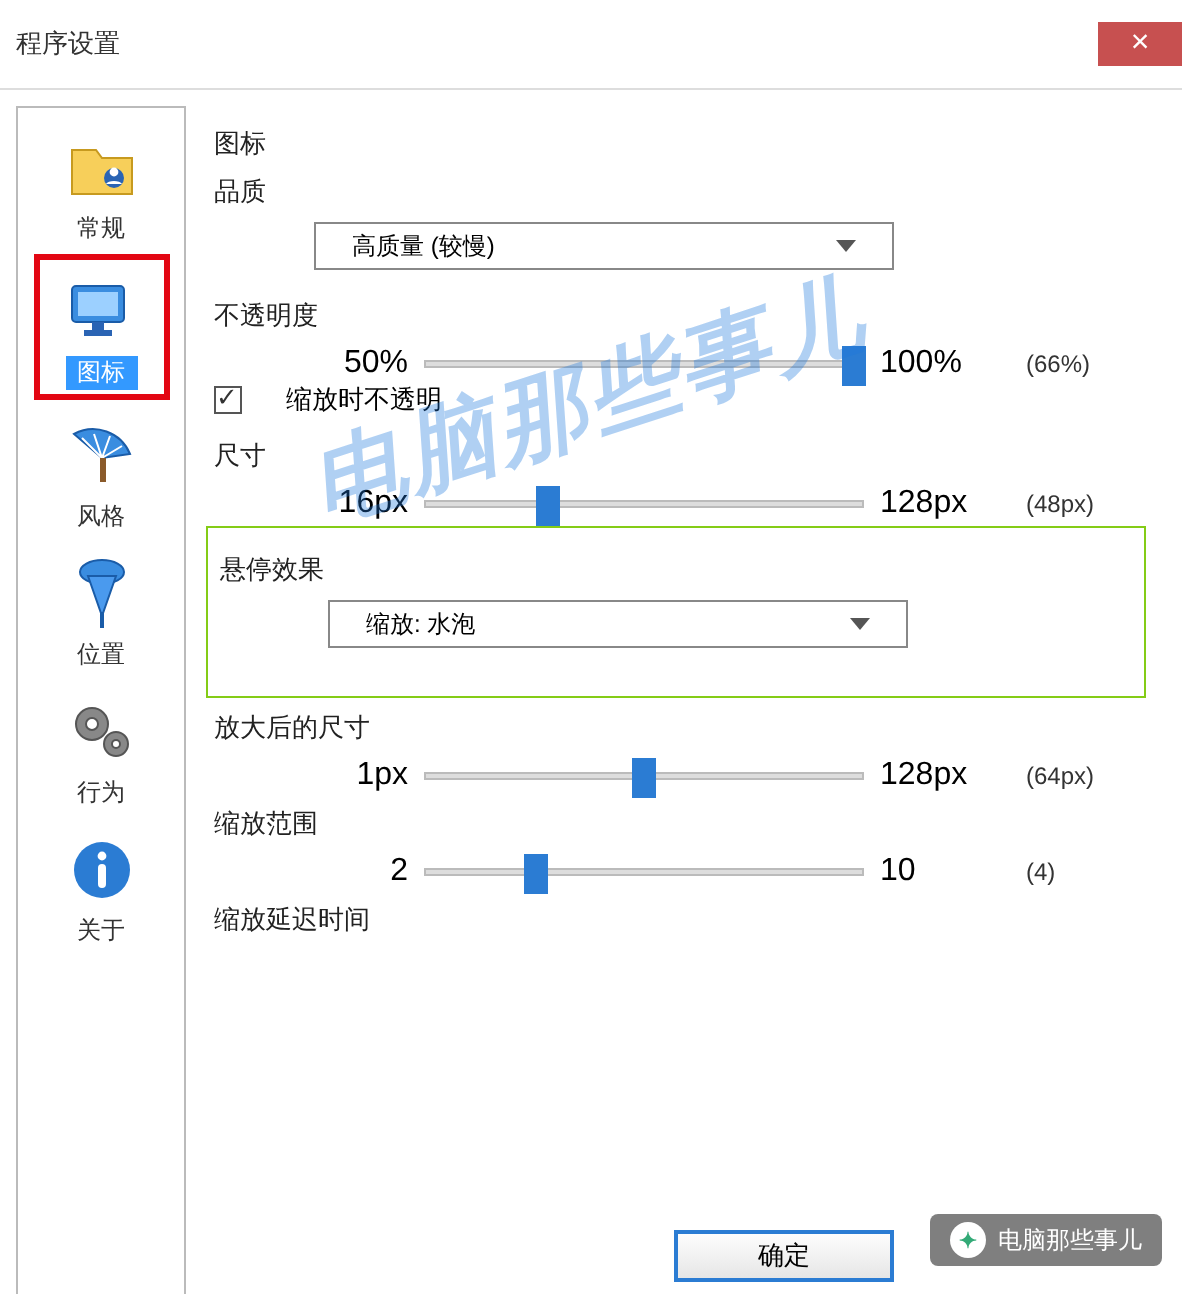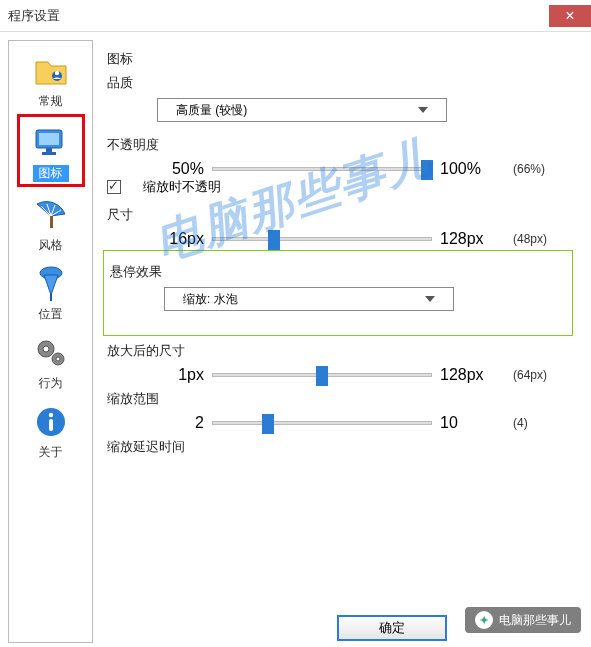--- a/index.html
+++ b/index.html
@@ -1,17 +1,17 @@
 <!DOCTYPE html>
 <html><head>
 <meta charset="utf-8">
 <style>
   * { box-sizing: border-box; margin: 0; padding: 0; }
   body { font-family: "Microsoft YaHei", "SimSun", sans-serif; font-size: 13px; background: #fff; width: 591px; height: 647px; position: relative; overflow: hidden; }
-  .titlebar { height: 32px; display: flex; align-items: center; justify-content: space-between; padding-left: 8px; border-bottom: 1px solid #ddd; }
+  .titlebar { height: 45px; display: flex; align-items: center; justify-content: space-between; padding-left: 8px; border-bottom: 1px solid #ddd; }
   .titlebar .title { color: #333; font-size: 13px; }
   .close-btn { width: 42px; height: 22px; background: #c75050; color: #fff; display: flex; align-items: center; justify-content: center; font-size: 16px; cursor: default; }
   .content { display: flex; height: calc(100% - 28px); }
   .sidebar { width: 85px; border: 1px solid #bbb; margin: 8px 4px 8px 8px; padding: 4px 0; display: flex; flex-direction: column; align-items: center; gap: 2px; }
   .side-item { display: flex; flex-direction: column; align-items: center; width: 68px; padding: 6px 0 2px; cursor: default; }
   .side-item .iconbox { width: 40px; height: 40px; display: flex; align-items: center; justify-content: center; }
   .side-item .label { font-size: 12px; color: #333; margin-top: 2px; }
   .side-item.selected { border: 3px solid #e30613; }
   .side-item.selected .label { background: #3399ff; color: #fff; padding: 0 6px; }
   .main { flex: 1; padding: 12px 18px 10px 10px; overflow: hidden; position: relative; }

